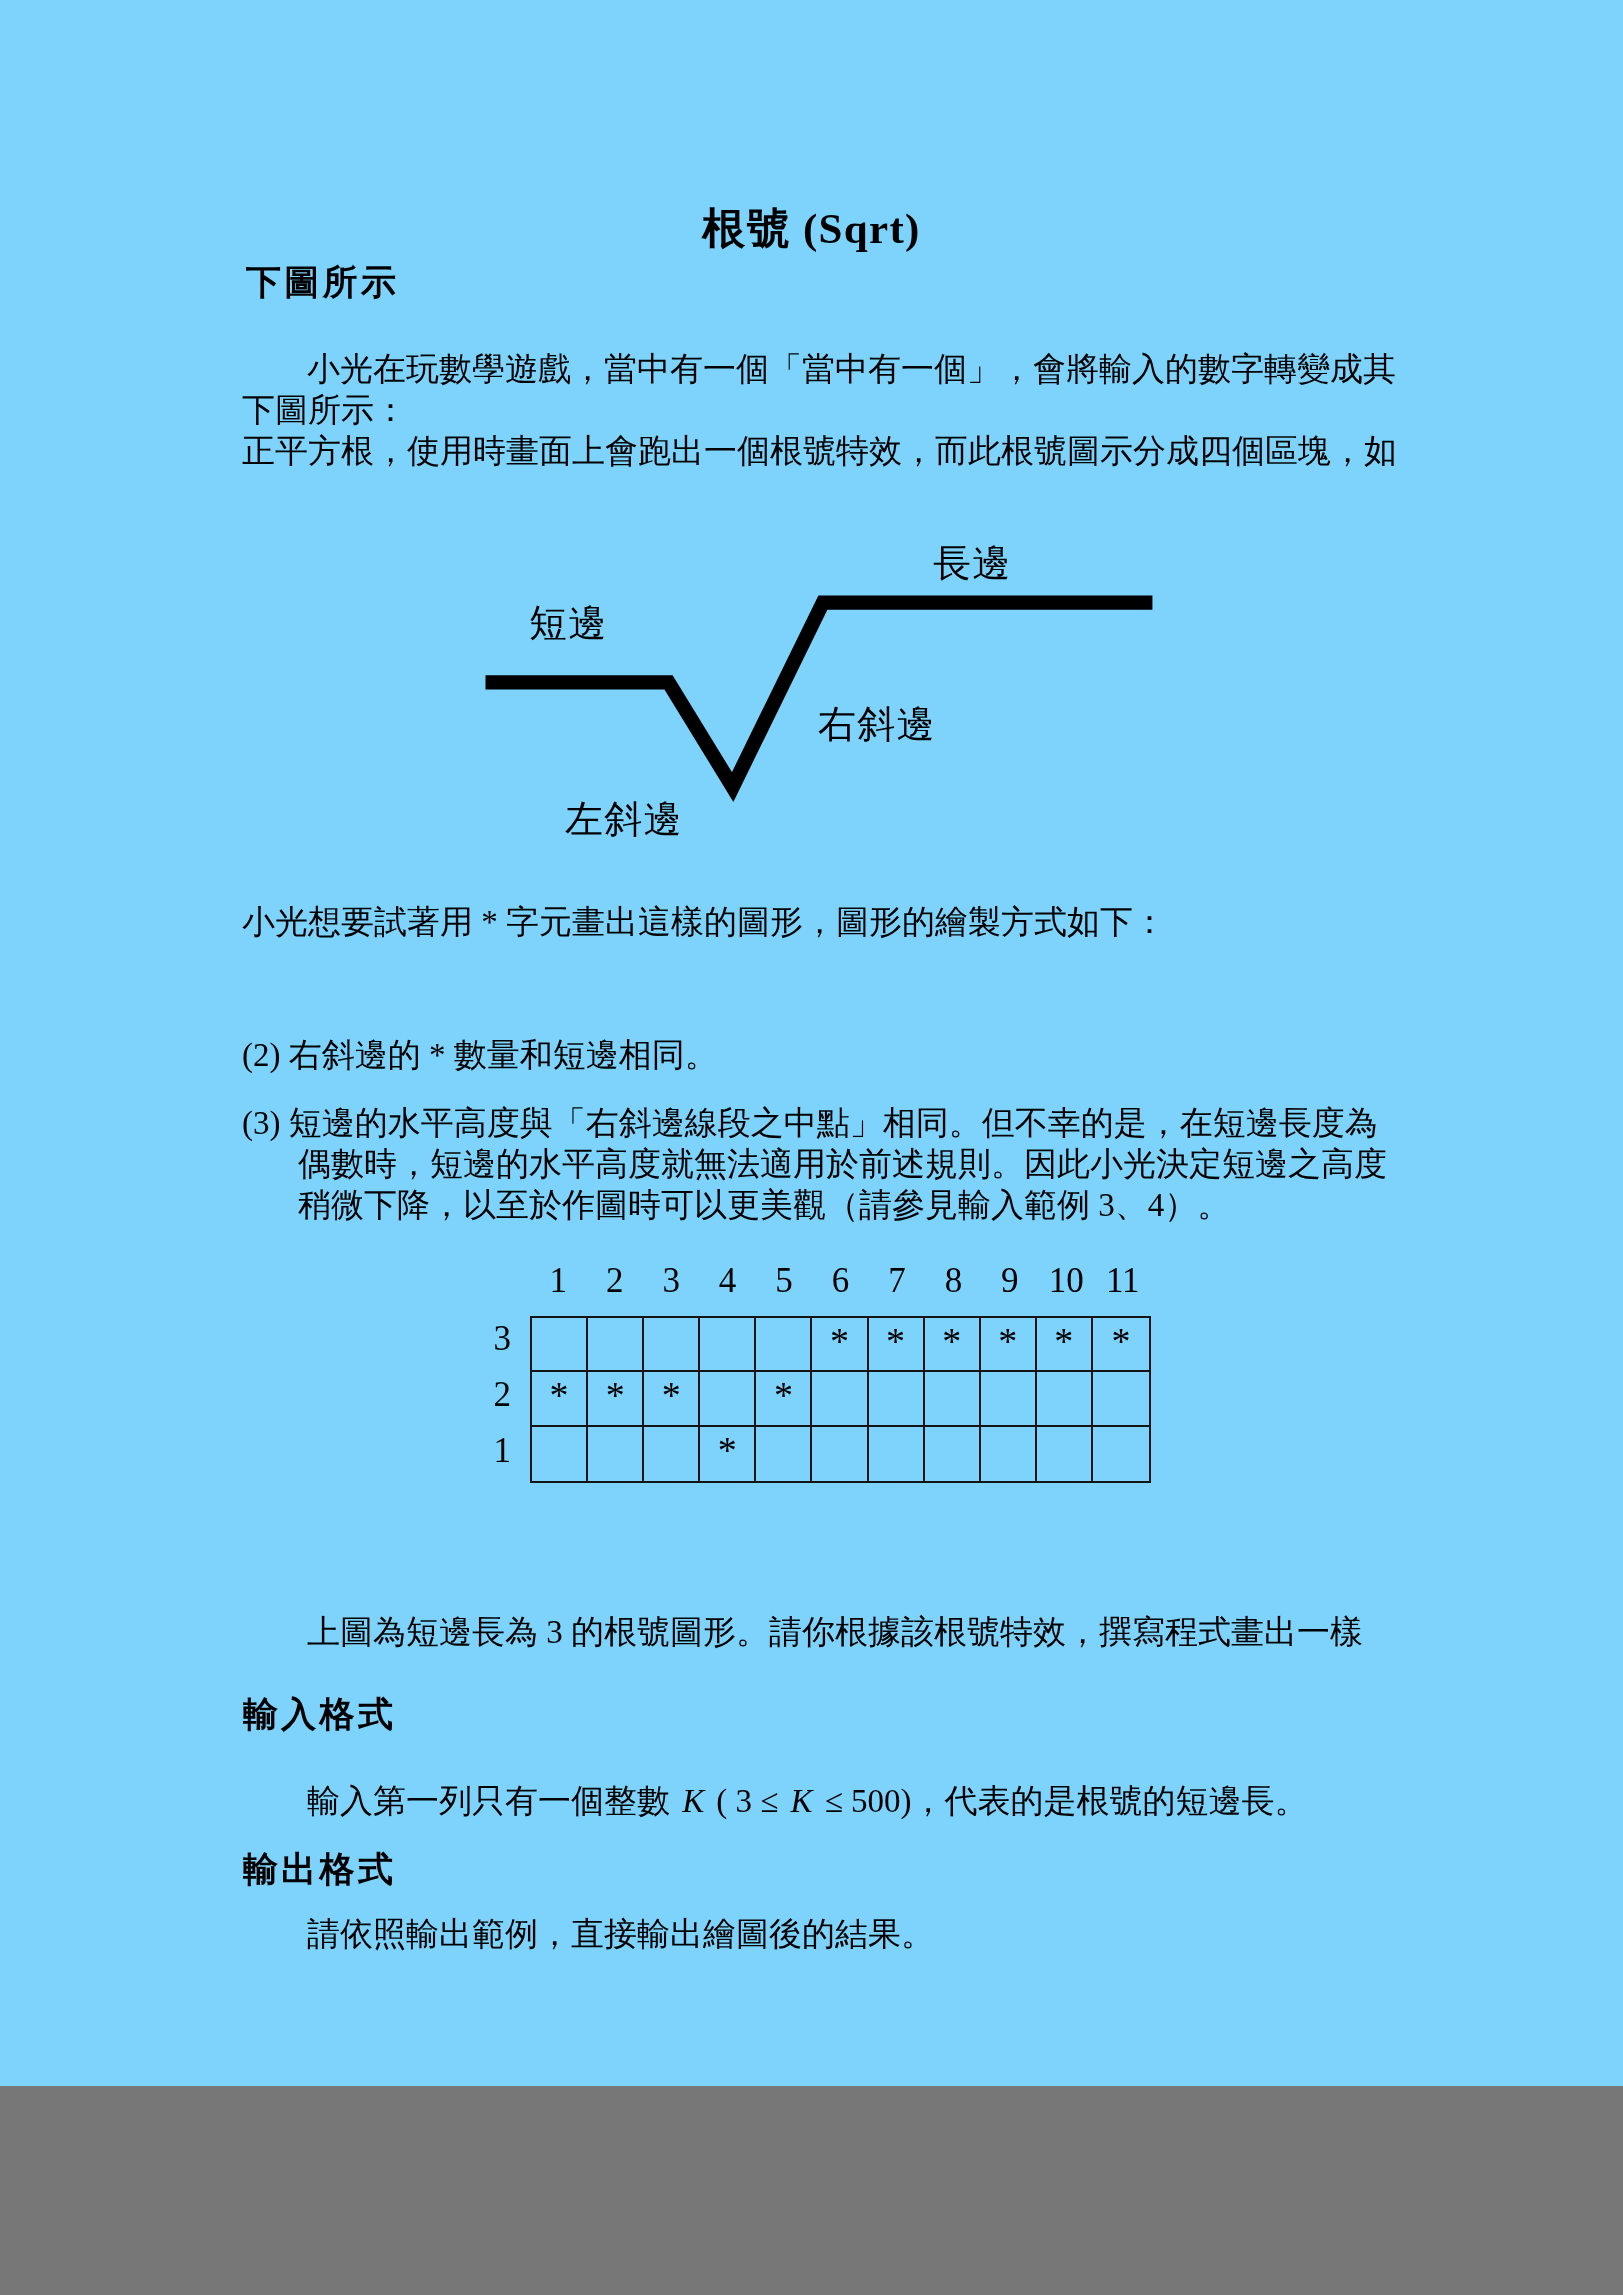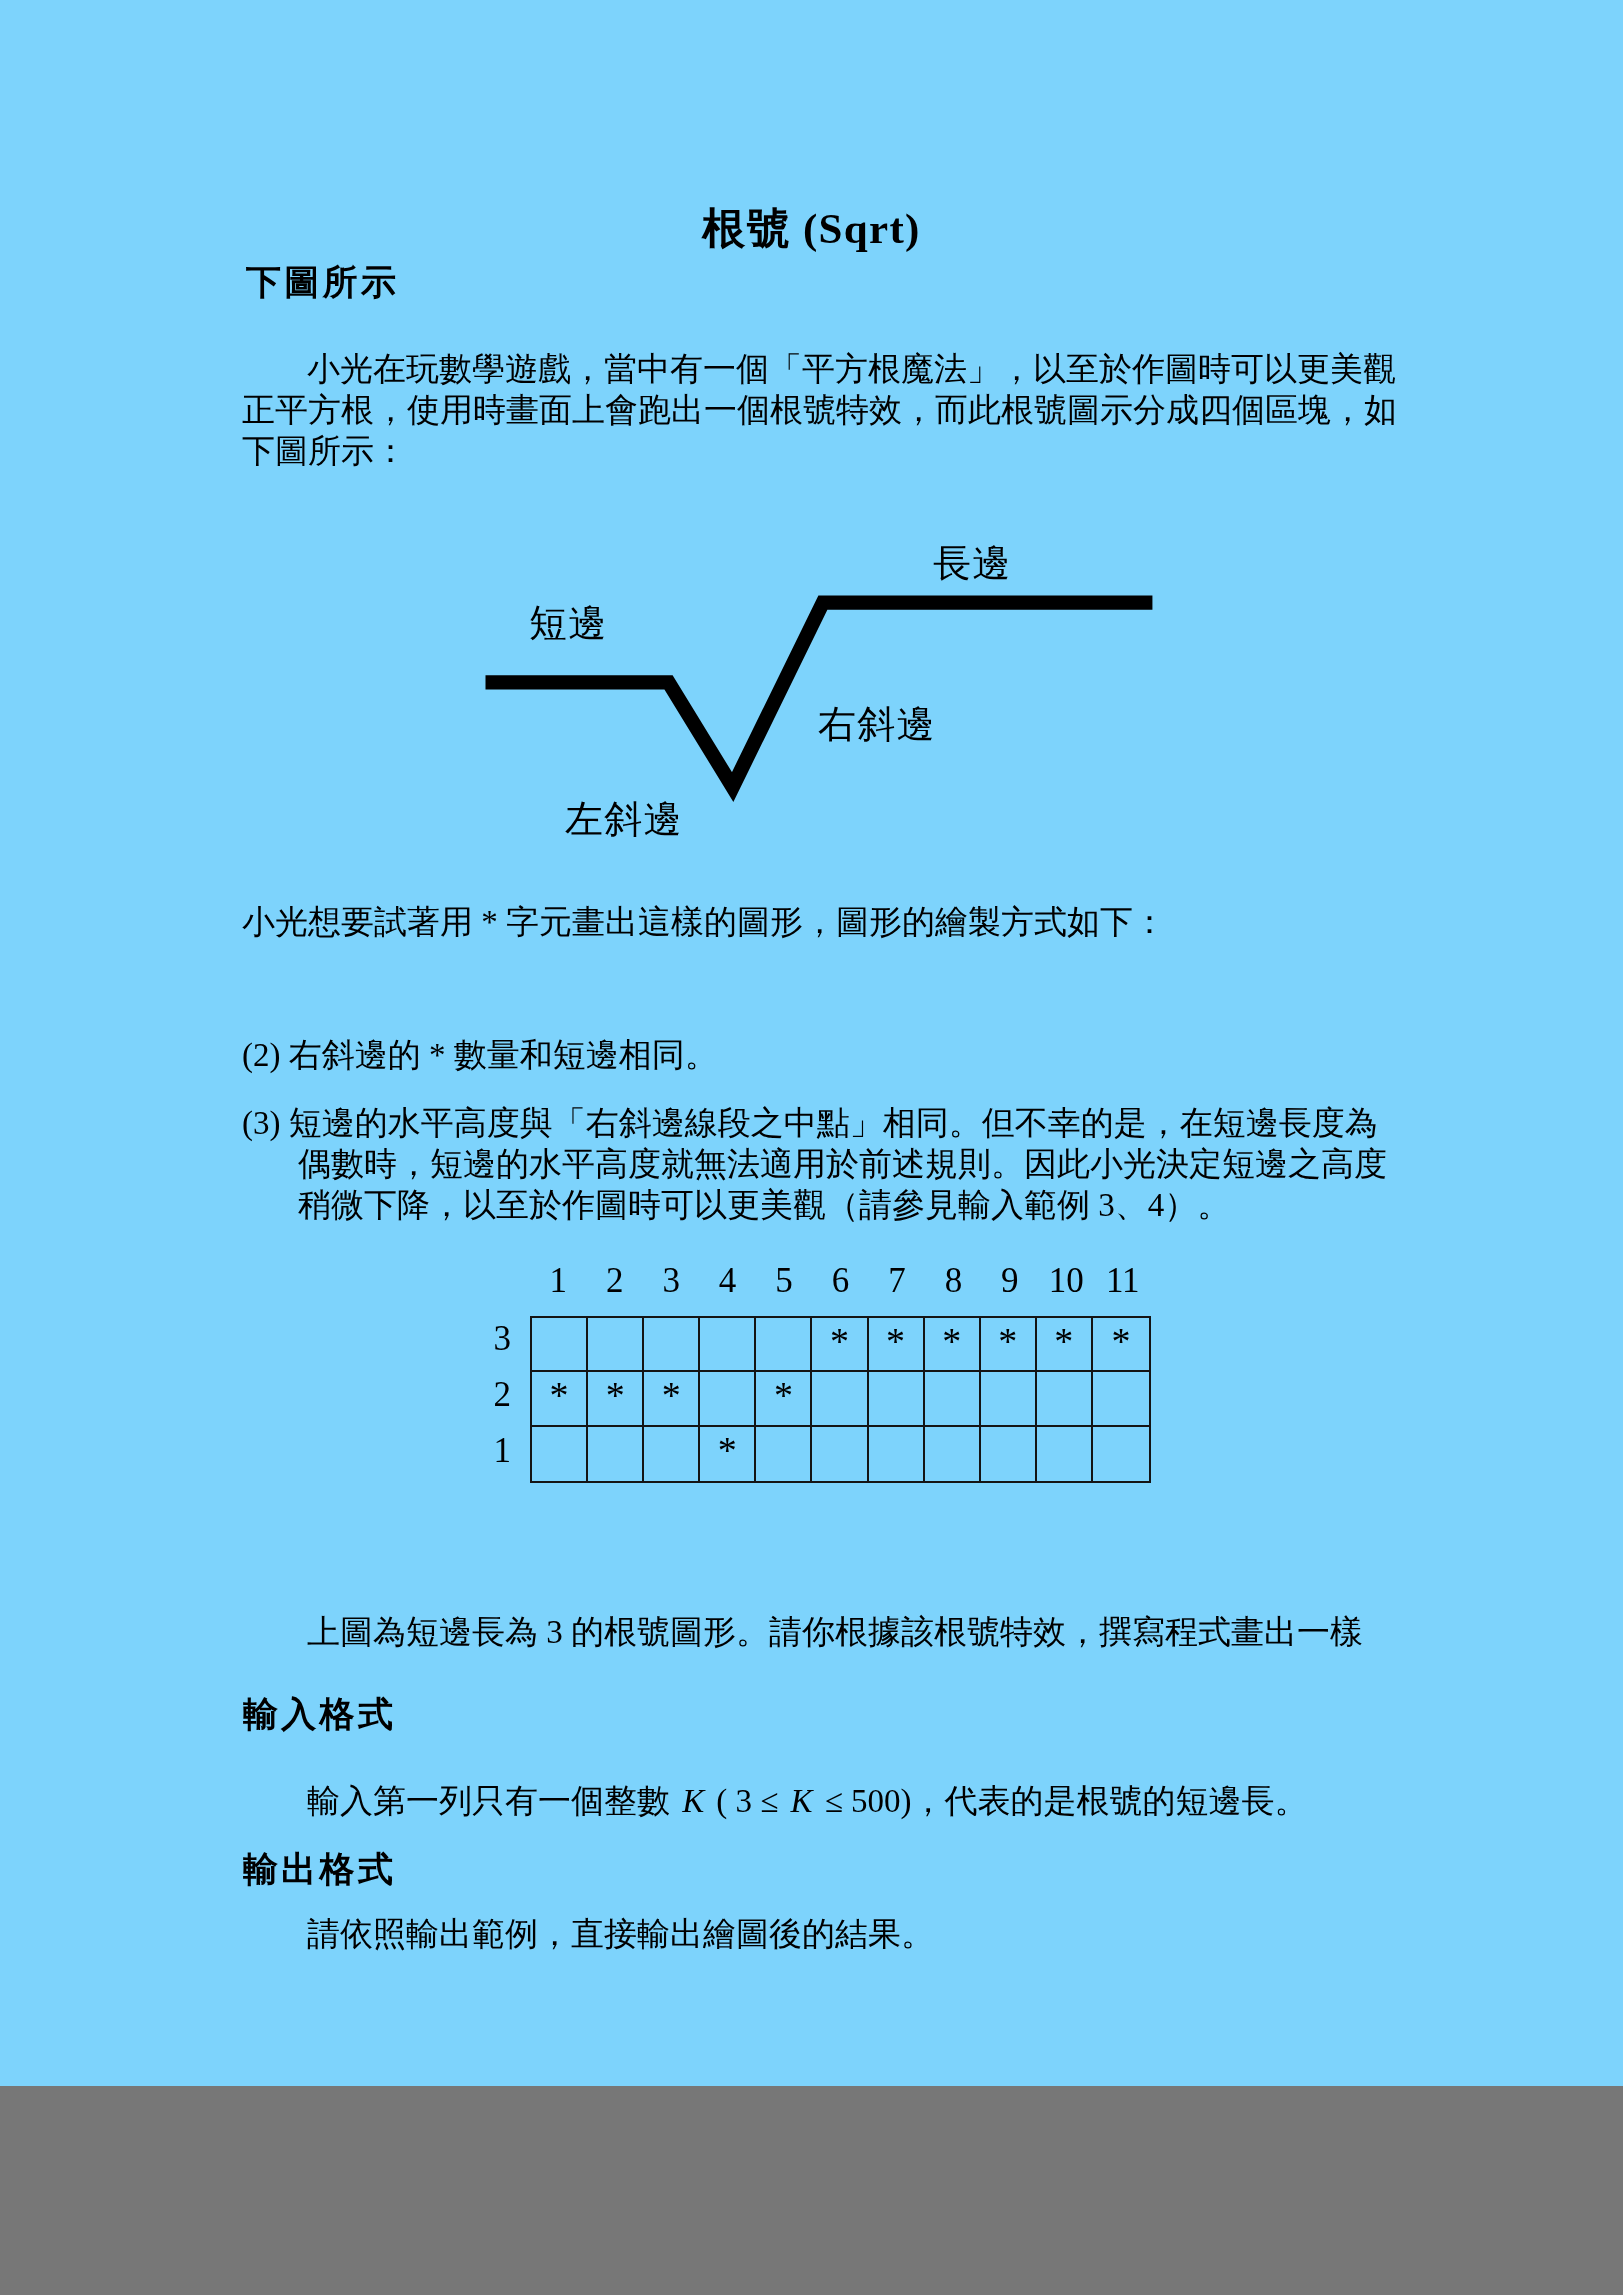--- a/index.html
+++ b/index.html
@@ -56,23 +56,23 @@
 </head>
 <body>
 
 <div class="page">
 
   <div class="abs title">根號 (Sqrt)</div>
 
   <div class="abs h2" style="left:246px; top:259px;">下圖所示</div>
 
   <div class="abs body-block" style="left:242px; top:349px; width:1151px;">
-    <div class="line indent">小光在玩數學遊戲，當中有一個「平方根魔法」，以至於作圖時可以更美觀</div>
+    <div class="line indent">小光在玩數學遊戲，當中有一個「當中有一個」，會將輸入的數字轉變成其</div>
+    <div class="line">下圖所示：</div>
     <div class="line">正平方根，使用時畫面上會跑出一個根號特效，而此根號圖示分成四個區塊，如</div>
-    <div class="line">下圖所示：</div>
   </div>
 
   <svg class="abs" style="left:458px; top:517px;" width="752" height="340" viewBox="0 0 1150 520">
     <polyline points="42,253 322,253 420,413 558,131 1062,131" fill="none" stroke="#000000" stroke-width="22" stroke-linejoin="miter" stroke-linecap="butt"></polyline>
   </svg>
   <div class="abs fig-label" style="left:925px; top:538px;margin-left:8px;">長邊</div>
   <div class="abs fig-label" style="left:529px; top:598px;">短邊</div>
   <div class="abs fig-label" style="left:818px; top:699px;">右斜邊</div>
   <div class="abs fig-label" style="left:565px; top:794px;">左斜邊</div>
 

